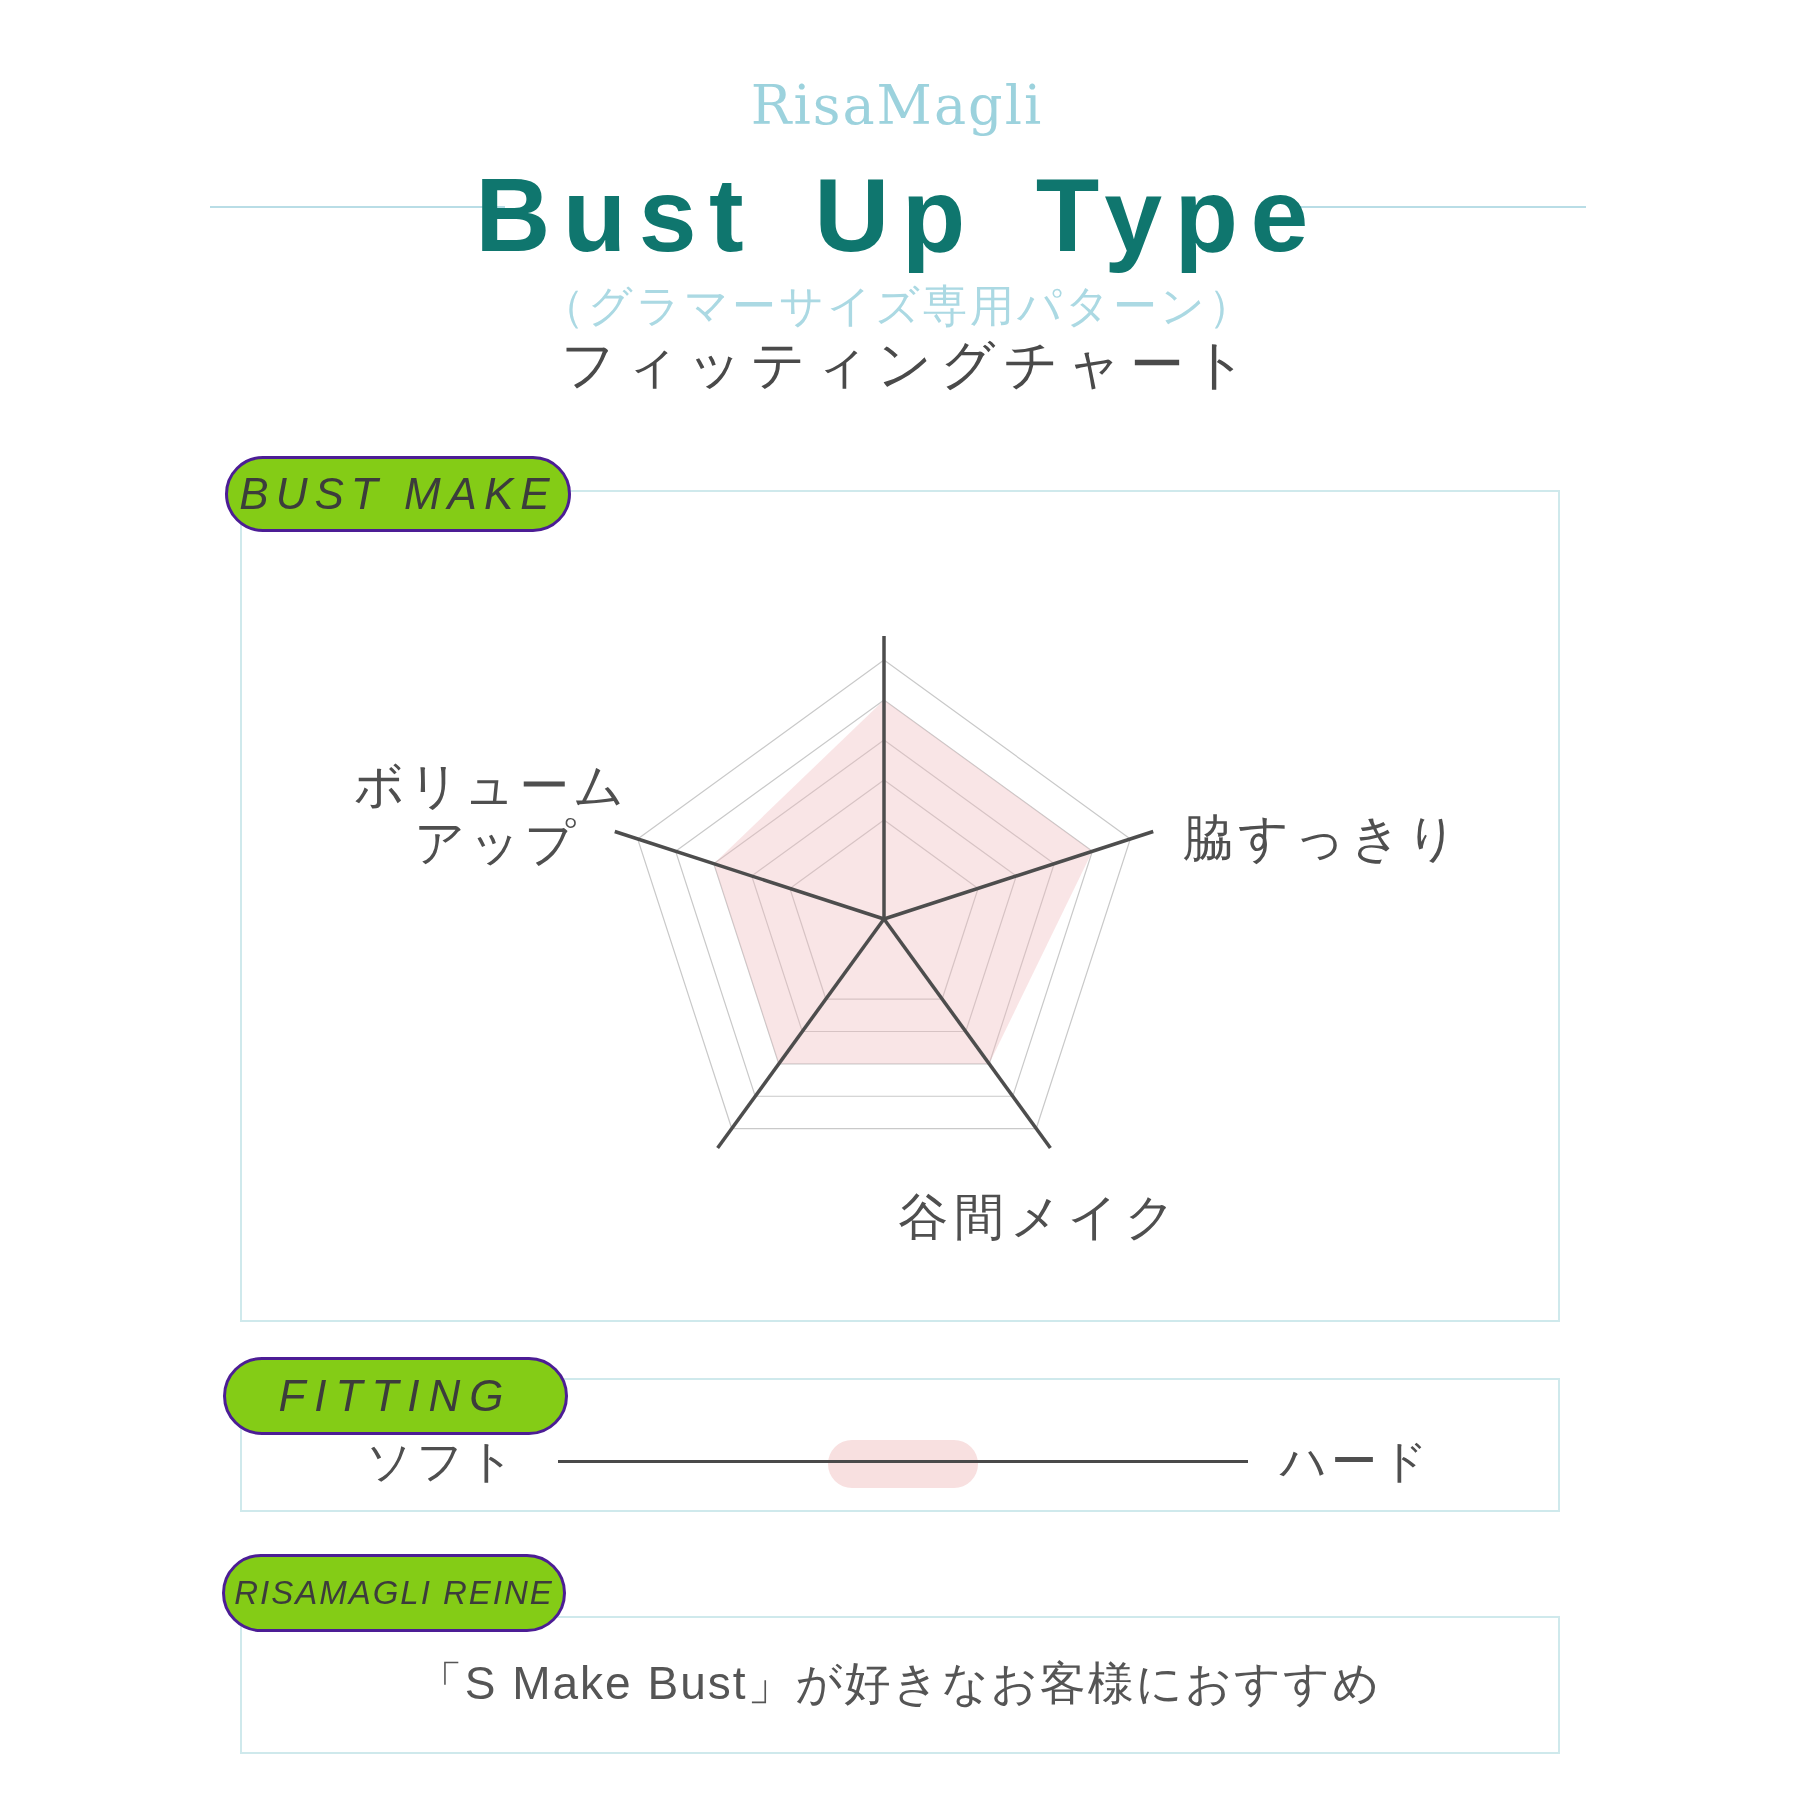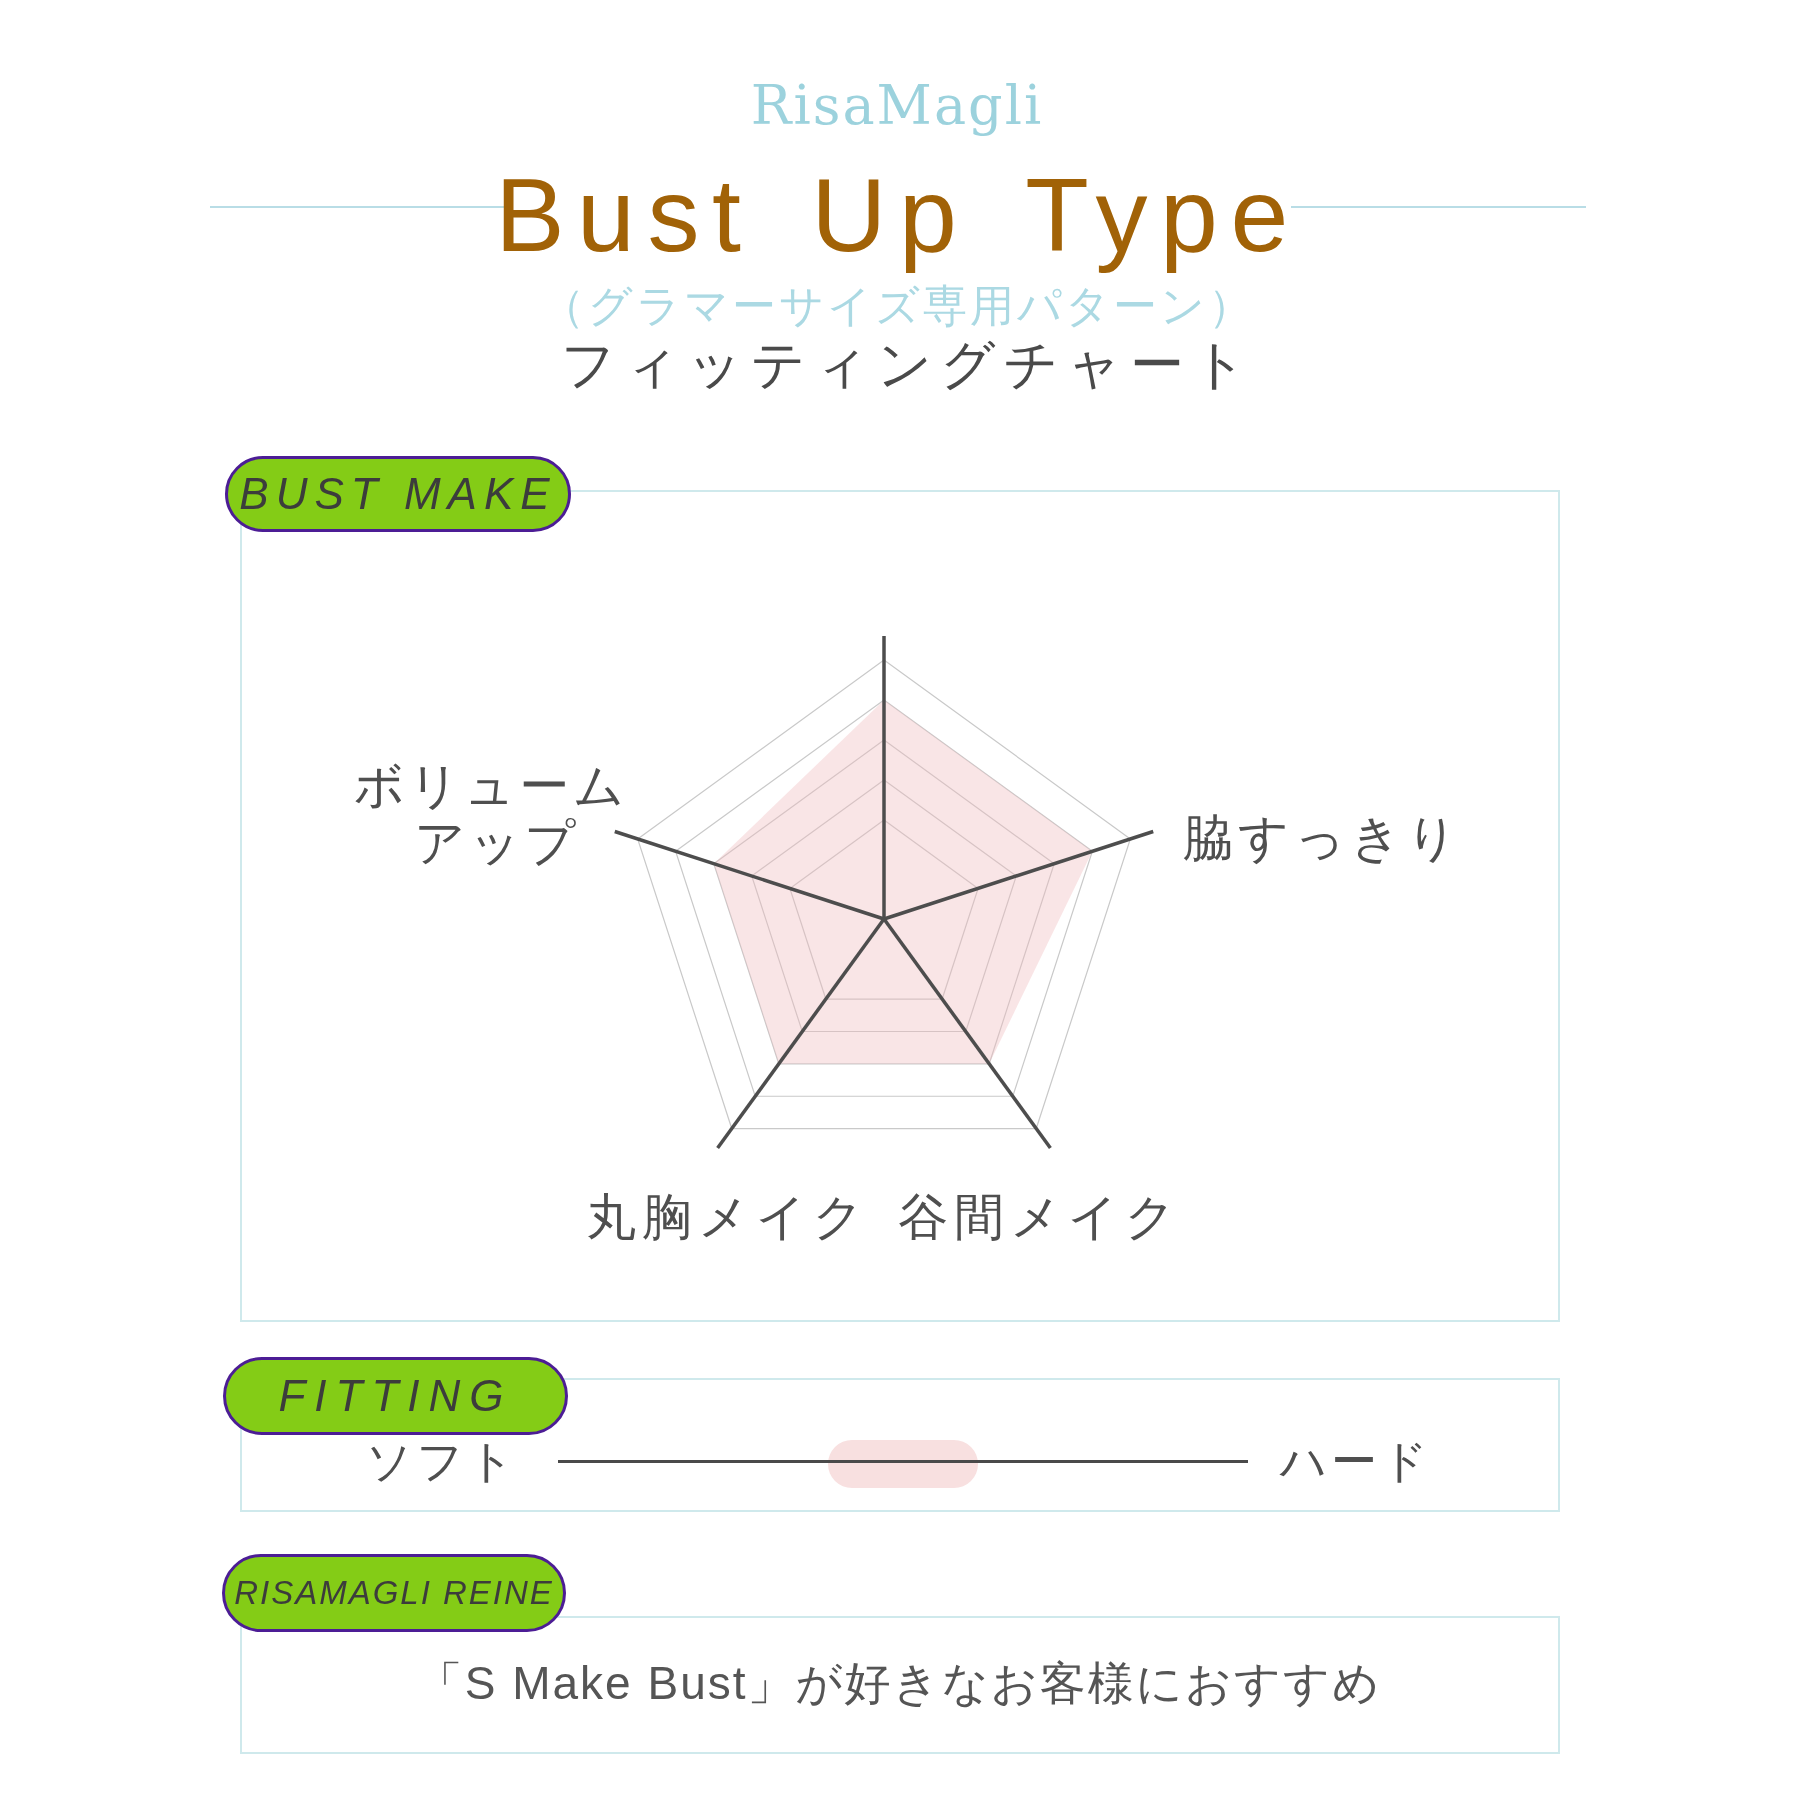--- a/index.html
+++ b/index.html
@@ -5,21 +5,21 @@
   html,body{margin:0;padding:0;background:#ffffff;}
   #page{position:relative;width:1800px;height:1800px;background:#ffffff;overflow:hidden;
         font-family:"Liberation Sans","DejaVu Sans",sans-serif;}
   .abs{position:absolute;}
   .center{transform:translate(-50%,-50%);white-space:nowrap;}
   .vcenter{transform:translate(0,-50%);white-space:nowrap;}
 
   
   .logo{left:897px;top:105px;font-family:"DejaVu Serif",serif;
         font-size:54px;color:#9cd2dd;letter-spacing:2px;}
-  .title{left:898px;top:215px;font-size:104px;font-weight:400;color:#a16207;
+  .title{left:898px;top:215px;font-size:104px;font-weight:700;color:#0f766e;
          letter-spacing:0.12em;word-spacing:0.16em;}
   .title-line{top:206px;height:2px;background:#b9dde6;}
   .title-line.l{left:210px;width:295px;}
   .title-line.r{left:1291px;width:295px;}
   .subtitle{left:898px;top:306px;font-size:44px;color:#abd9e3;letter-spacing:3px;}
   .subheading{left:908px;top:365px;font-size:54px;color:#4a4a4a;letter-spacing:8px;}
 
   
   .box{border:2px solid #cfe9ec;background:#ffffff;}
   #box-bustmake{left:240px;top:490px;width:1316px;height:828px;}
@@ -81,21 +81,20 @@
         <line x1="340" y1="340" x2="340.00" y2="56.91" stroke="#4d4d4d" stroke-width="3.5"></line>
         <line x1="340" y1="340" x2="609.23" y2="252.52" stroke="#4d4d4d" stroke-width="3.5"></line>
         <line x1="340" y1="340" x2="506.39" y2="569.02" stroke="#4d4d4d" stroke-width="3.5"></line>
         <line x1="340" y1="340" x2="173.61" y2="569.02" stroke="#4d4d4d" stroke-width="3.5"></line>
         <line x1="340" y1="340" x2="70.77" y2="252.52" stroke="#4d4d4d" stroke-width="3.5"></line>
       </svg>
   </div>
 
   <div class="abs vcenter axis-label" id="lbl-waki">脇すっきり</div>
   <div class="abs center axis-label" id="lbl-tanima">谷間メイク</div>
-  <div class="abs center axis-label" id="lbl-maru">丸胸メイク</div>
   <div class="abs center axis-label" id="lbl-volume1">ボリューム</div>
   <div class="abs center axis-label" id="lbl-volume2">アップ</div>
 
   <div class="abs box" id="box-fitting"></div>
   <div class="abs pill" id="pill-fitting">FITTING</div>
   <div class="abs center slider-label" id="lbl-soft">ソフト</div>
   <div class="abs" id="slider-marker" style="left: 828px; background: rgb(248, 224, 224);"></div>
   <div class="abs" id="slider-track"></div>
   <div class="abs center slider-label" id="lbl-hard">ハード</div>
 

